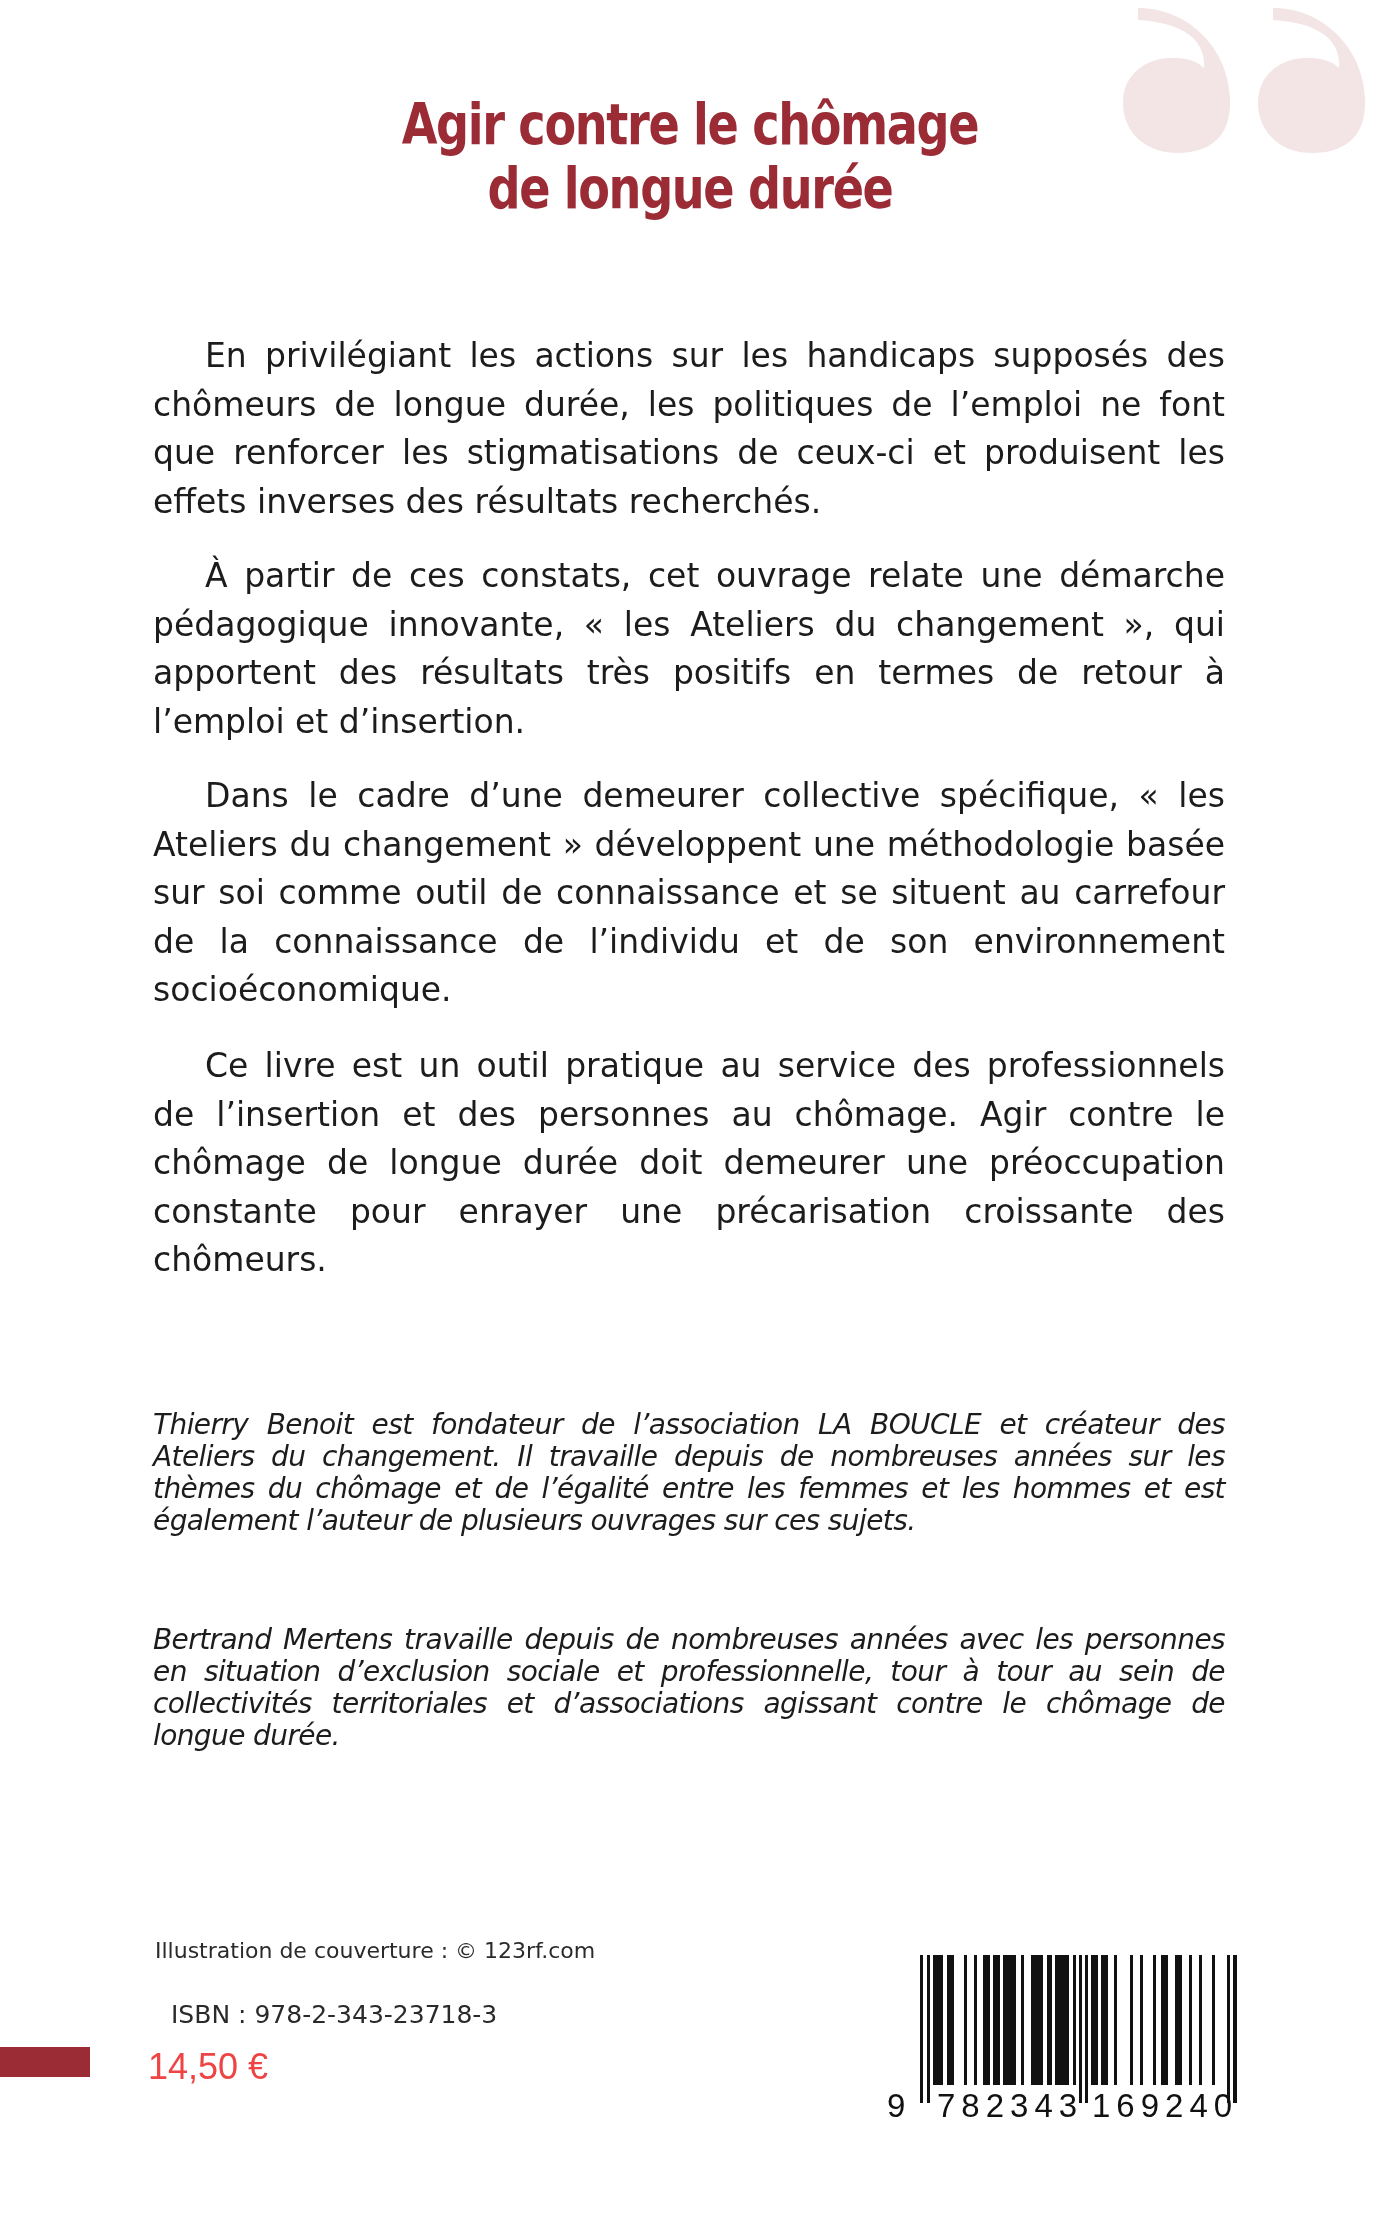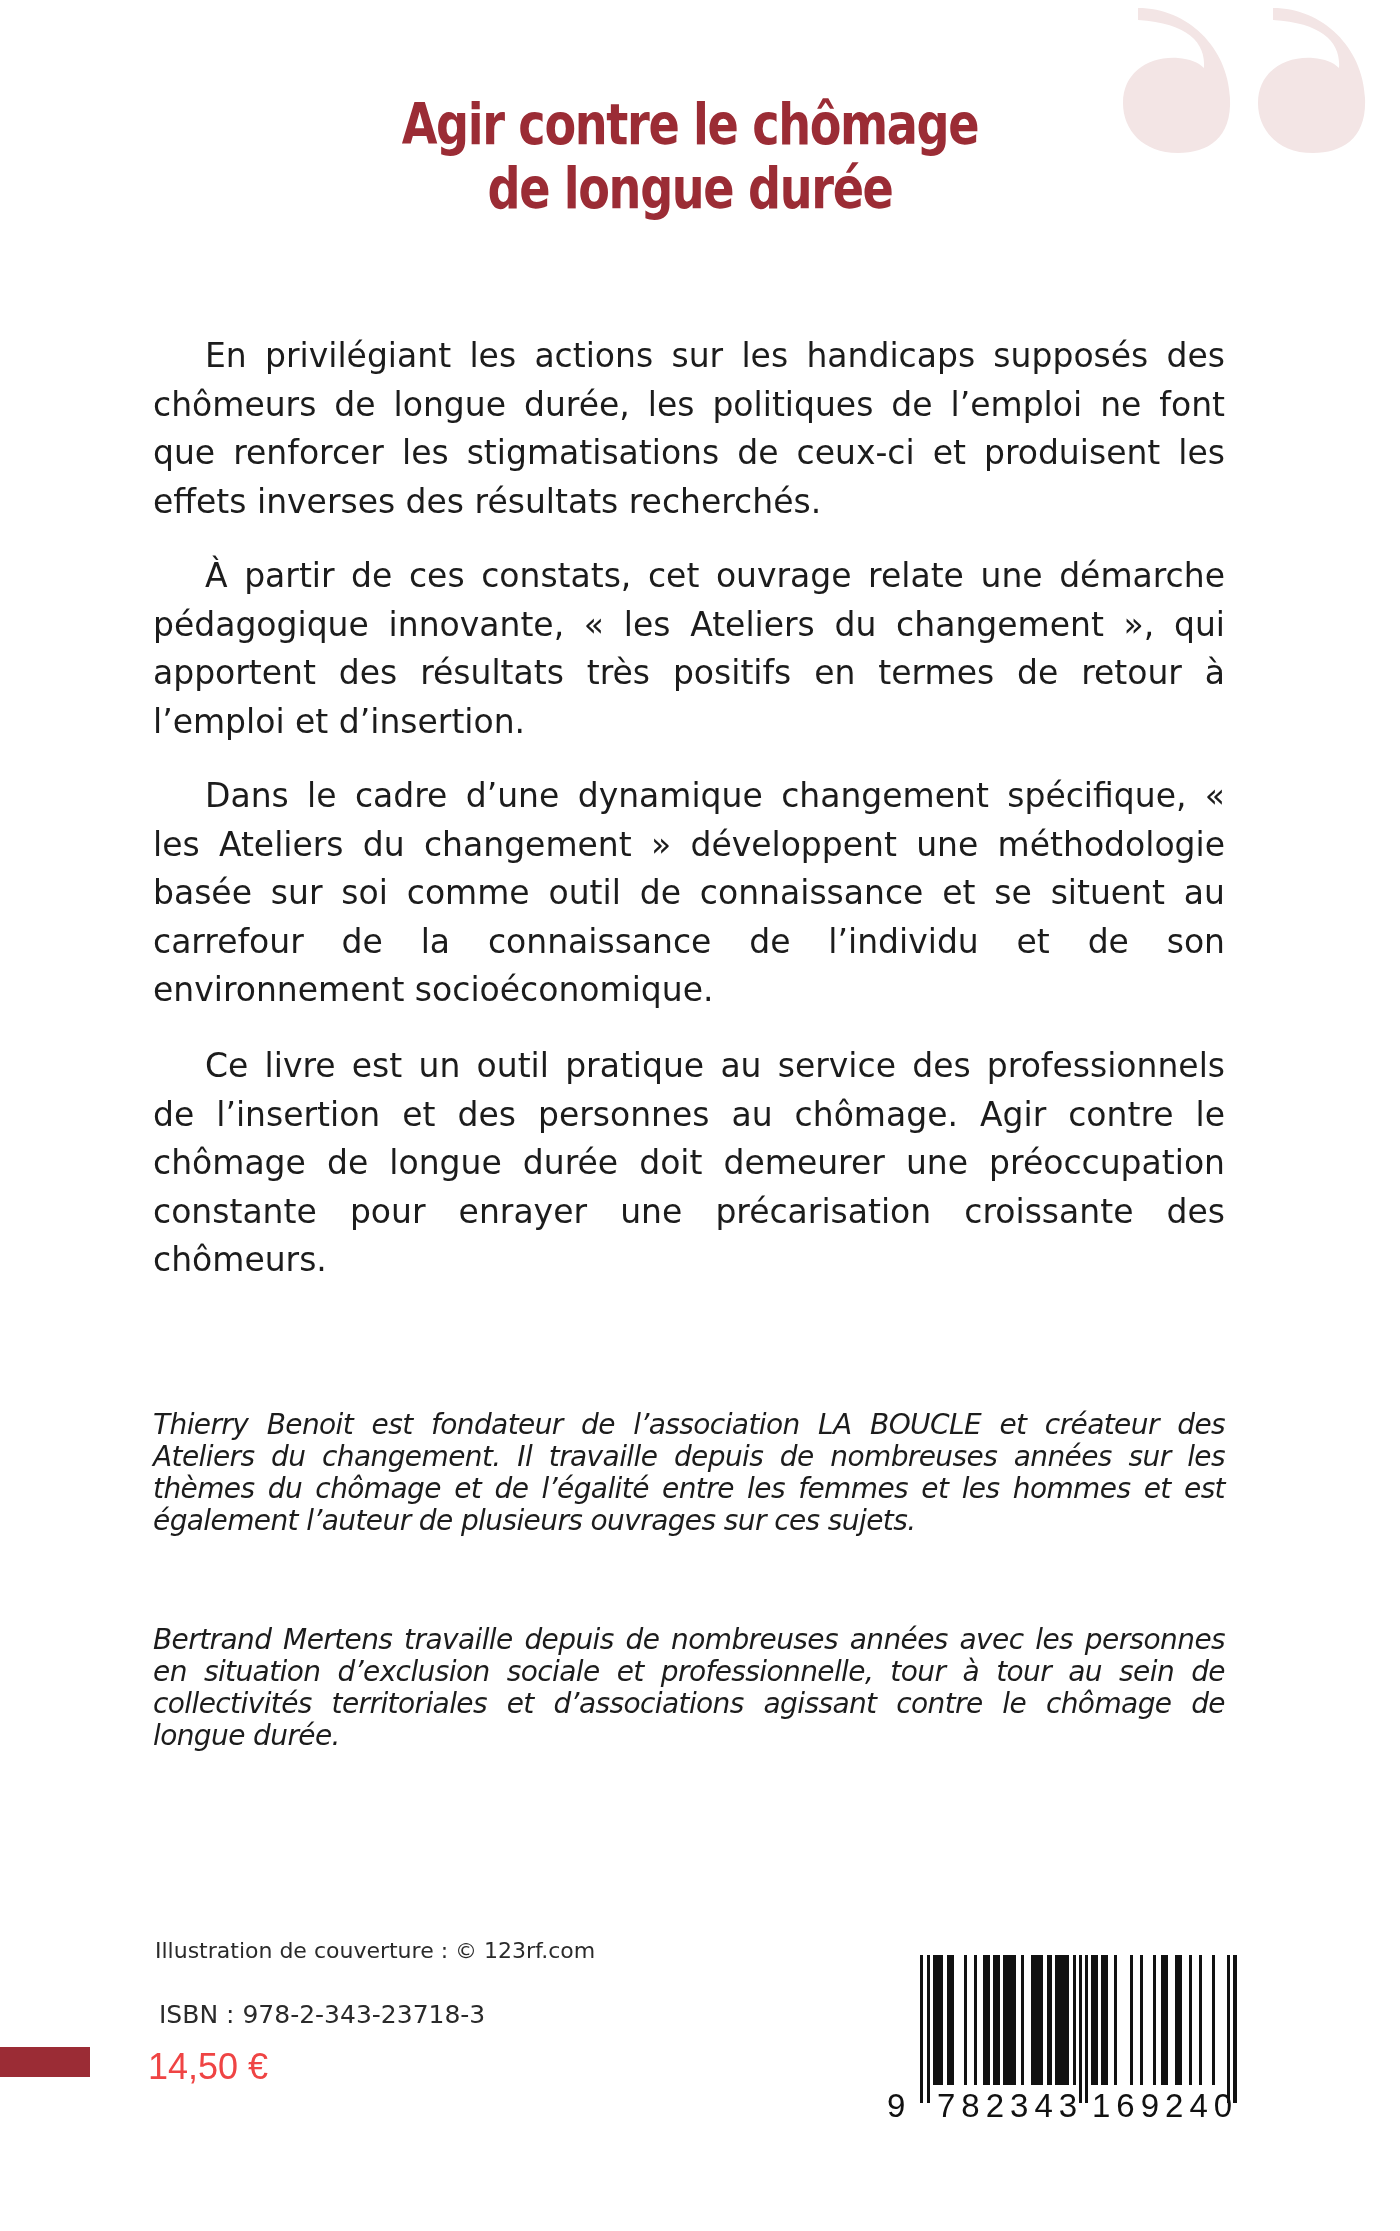--- a/index.html
+++ b/index.html
@@ -7,21 +7,21 @@
   .quote-mark { position: absolute; left: 1118px; top: -12px; width: 290px; height: 170px; }
   .title { position: absolute; left: 0; width: 1380px; top: 92px; text-align: center; color: #9b2c35; font-family: "DejaVu Sans Condensed", "DejaVu Sans", sans-serif; font-weight: bold; font-size: 57px; line-height: 64px; letter-spacing: -1.5px; transform: scaleX(0.9); transform-origin: 690px 0; }
   .title div { white-space: nowrap; }
   .body-text { position: absolute; left: 153px; width: 1072px; font-size: 33px; line-height: 48.5px; text-align: justify; transform-origin: 0 0; }
   .body-text p { margin: 0; text-indent: 52px; text-align-last: left; }
   .p1 { top: 332px; } .p2 { top: 552px; } .p3 { top: 772px; } .p4 { top: 1042px; }
   .bio { position: absolute; left: 153px; width: 1072px; font-style: italic; font-size: 28px; line-height: 32px; text-align: justify; font-family: "DejaVu Sans", sans-serif; letter-spacing: -0.6px; }
   .bio p { margin: 0; text-align-last: left; }
   .bio1 { top: 1409px; } .bio2 { top: 1624px; }
   .credit { position: absolute; left: 155px; top: 1938px; font-size: 22px; color: #2a2a2a; white-space: nowrap; }
-  .isbn { position: absolute; left: 159px; top: 2000px; font-size: 25px; color: #2a2a2a; white-space: nowrap; }
+  .isbn { position: absolute; left: 171px; top: 2000px; font-size: 25px; color: #2a2a2a; white-space: nowrap; }
   .price { position: absolute; left: 148px; top: 2046px; font-size: 36px; font-family: "Liberation Sans", sans-serif; color: #ef4444; white-space: nowrap; }
   .red-bar { position: absolute; left: 0; top: 2047px; width: 90px; height: 30px; background: #9b2c35; }
   .barcode { position: absolute; left: 885px; top: 1955px; width: 370px; height: 160px; }
   .barcode-digits { position: absolute; left: 887px; top: 2087px; width: 370px; font-family: "Liberation Sans", sans-serif; font-size: 33px; color: #111; letter-spacing: 0; }
   .barcode-digits span { position: absolute; top: 0; }
 </style>
 </head>
 <body>
 
 <svg class="quote-mark" viewBox="0 0 290 170" xmlns="http://www.w3.org/2000/svg">
@@ -36,21 +36,21 @@
   <div>de longue durée</div>
 </div>
 
 <div class="body-text p1">
     <p>En privilégiant les actions sur les handicaps supposés des chômeurs de longue durée, les politiques de l’emploi ne font que renforcer les stigmatisations de ceux-ci et produisent les effets inverses des résultats recherchés.</p>
   </div>
 <div class="body-text p2">
     <p>À partir de ces constats, cet ouvrage relate une démarche pédagogique innovante, « les Ateliers du changement », qui apportent des résultats très positifs en termes de retour à l’emploi et d’insertion.</p>
   </div>
 <div class="body-text p3">
-    <p>Dans le cadre d’une dynamique changement spécifique, « les Ateliers du changement » développent une méthodologie basée sur soi comme outil de connaissance et se situent au carrefour de la connaissance de l’individu et de son environnement socioéconomique.</p>
+    <p>Dans le cadre d’une demeurer collective spécifique, « les Ateliers du changement » développent une méthodologie basée sur soi comme outil de connaissance et se situent au carrefour de la connaissance de l’individu et de son environnement socioéconomique.</p>
   </div>
 <div class="body-text p4">
     <p>Ce livre est un outil pratique au service des professionnels de l’insertion et des personnes au chômage. Agir contre le chômage de longue durée doit demeurer une préoccupation constante pour enrayer une précarisation croissante des chômeurs.</p>
   </div>
 
 <div class="bio bio1">
     <p>Thierry Benoit est fondateur de l’association LA BOUCLE et créateur des Ateliers du changement. Il travaille depuis de nombreuses années sur les thèmes du chômage et de l’égalité entre les femmes et les hommes et est également l’auteur de plusieurs ouvrages sur ces sujets.</p>
   </div>
 <div class="bio bio2">
     <p>Bertrand Mertens travaille depuis de nombreuses années avec les personnes en situation d’exclusion sociale et professionnelle, tour à tour au sein de collectivités territoriales et d’associations agissant contre le chômage de longue durée.</p>

